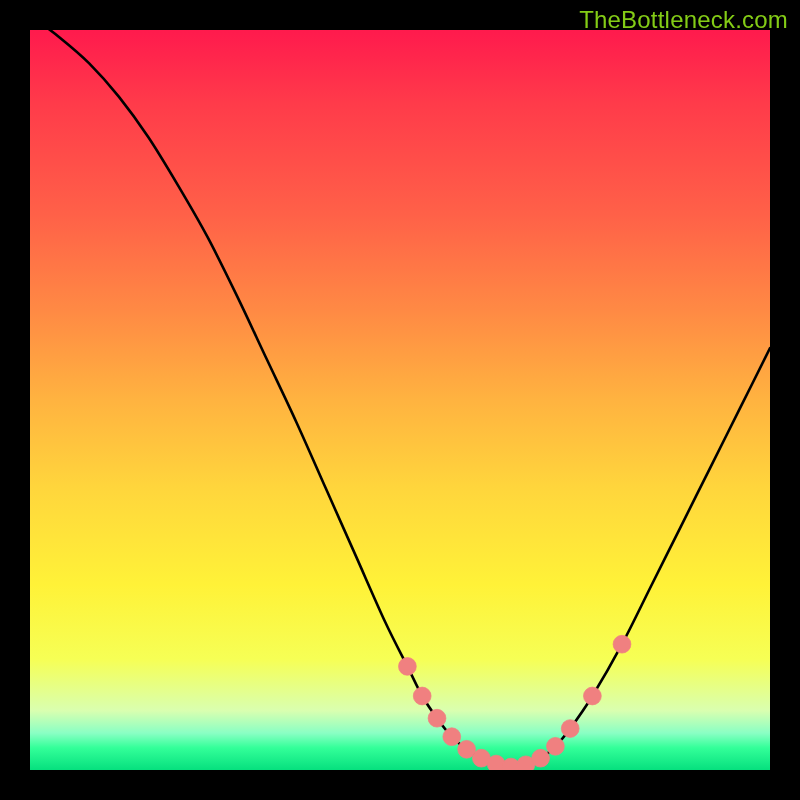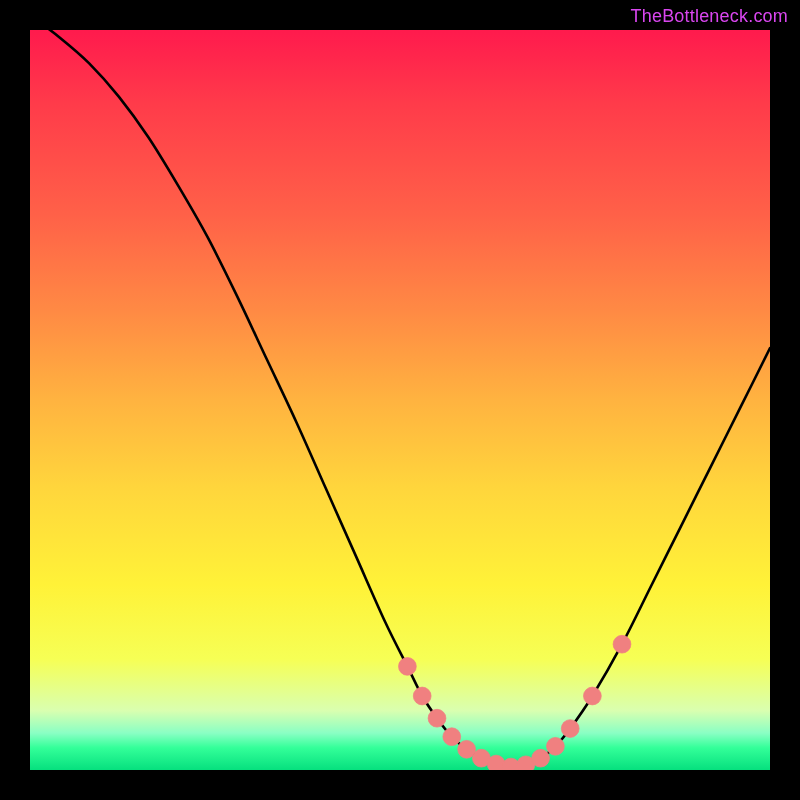--- a/index.html
+++ b/index.html
@@ -46,22 +46,22 @@
     );
   }
   svg.curve {
     position: absolute;
     inset: 0;
   }
   .watermark {
     position: absolute;
     top: 6px;
     right: 12px;
-    color: #d946ef;
-    font-size: 18px;
+    color: #84cc16;
+    font-size: 24px;
     font-weight: 500;
     letter-spacing: 0.2px;
     user-select: none;
   }
 </style>
 </head>
 <body>
 
 <div class="watermark">TheBottleneck.com</div>
 

